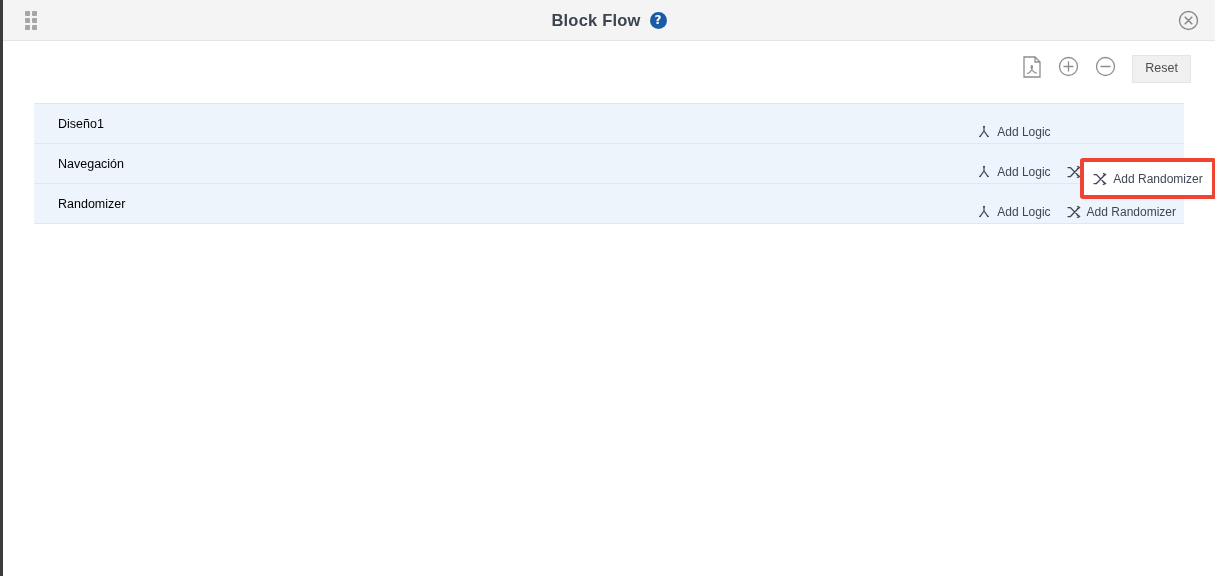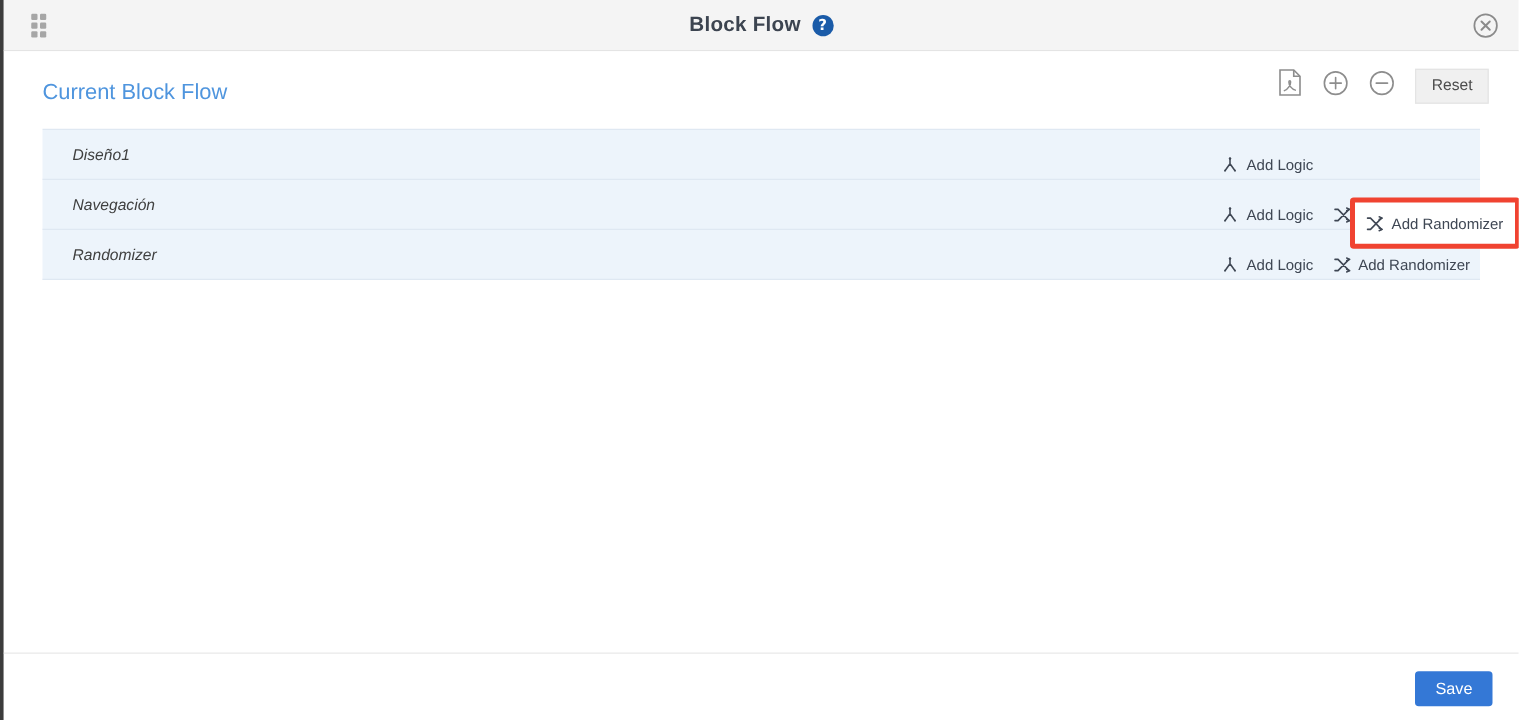--- a/index.html
+++ b/index.html
@@ -141,22 +141,21 @@
     height: 40px;
     background: #edf4fb;
     border-bottom: 1px solid #dfe8f2;
     display: flex;
     align-items: center;
     cursor: pointer;
   }
   .row-label {
     margin-left: 24px;
     font-size: 12.5px;
-    color: #404040;
-    font-style: italic;
+    color: #000000;
   }
 
   .row-actions {
     position: absolute;
     right: 0;
     top: 0;
     height: 55px;
     display: flex;
     align-items: center;
     gap: 0;
@@ -239,21 +238,20 @@
       <svg width="21" height="21" viewBox="0 0 21 21">
         <circle cx="10.5" cy="10.5" r="9" fill="none" stroke="#8b8b8b" stroke-width="1.4"></circle>
         <path d="M7.2 7.2 L13.8 13.8 M13.8 7.2 L7.2 13.8" stroke="#8b8b8b" stroke-width="1.6" stroke-linecap="round"></path>
       </svg>
     </div>
   </div>
 
   <div class="content">
 
     <div class="section-head">
-      <div class="section-title">Current Block Flow</div>
 
       <div class="toolbar">
 
         <span class="tb-icon">
           <svg width="20" height="22" viewBox="0 0 20 22">
             <path d="M2 1 h11 l5 5 v15 h-16 z" fill="none" stroke="#8d8d8d" stroke-width="1.3"></path>
             <path d="M13 1 v5 h5" fill="none" stroke="#8d8d8d" stroke-width="1.3"></path>
             <path d="M5.5 17.5 c3-1 5-4.5 5-7 c0-1.2-1.4-1.2-1.4 0 c0 3 2.5 6 5.2 6.6" fill="none" stroke="#8d8d8d" stroke-width="1.2" stroke-linecap="round"></path>
           </svg>
         </span>
@@ -351,17 +349,14 @@
           <path d="M1 2.5 h2.4 L12.2 11.5 M1 11.5 h2.4 L12.2 2.5" fill="none" stroke="#3f4754" stroke-width="1.25" stroke-linecap="round"></path>
           <path d="M10.3 1.4 L12.8 2.5 L10.3 3.6" fill="none" stroke="#3f4754" stroke-width="1.1" stroke-linecap="round" stroke-linejoin="round"></path>
           <path d="M10.3 10.4 L12.8 11.5 L10.3 12.6" fill="none" stroke="#3f4754" stroke-width="1.1" stroke-linecap="round" stroke-linejoin="round"></path>
         </svg>
         <span>Add Randomizer</span>
       </div>
     </div>
 
   </div>
 
-  <div class="footer">
-    <button class="save-btn">Save</button>
-  </div>
 
 </div>
 
 </body></html>

